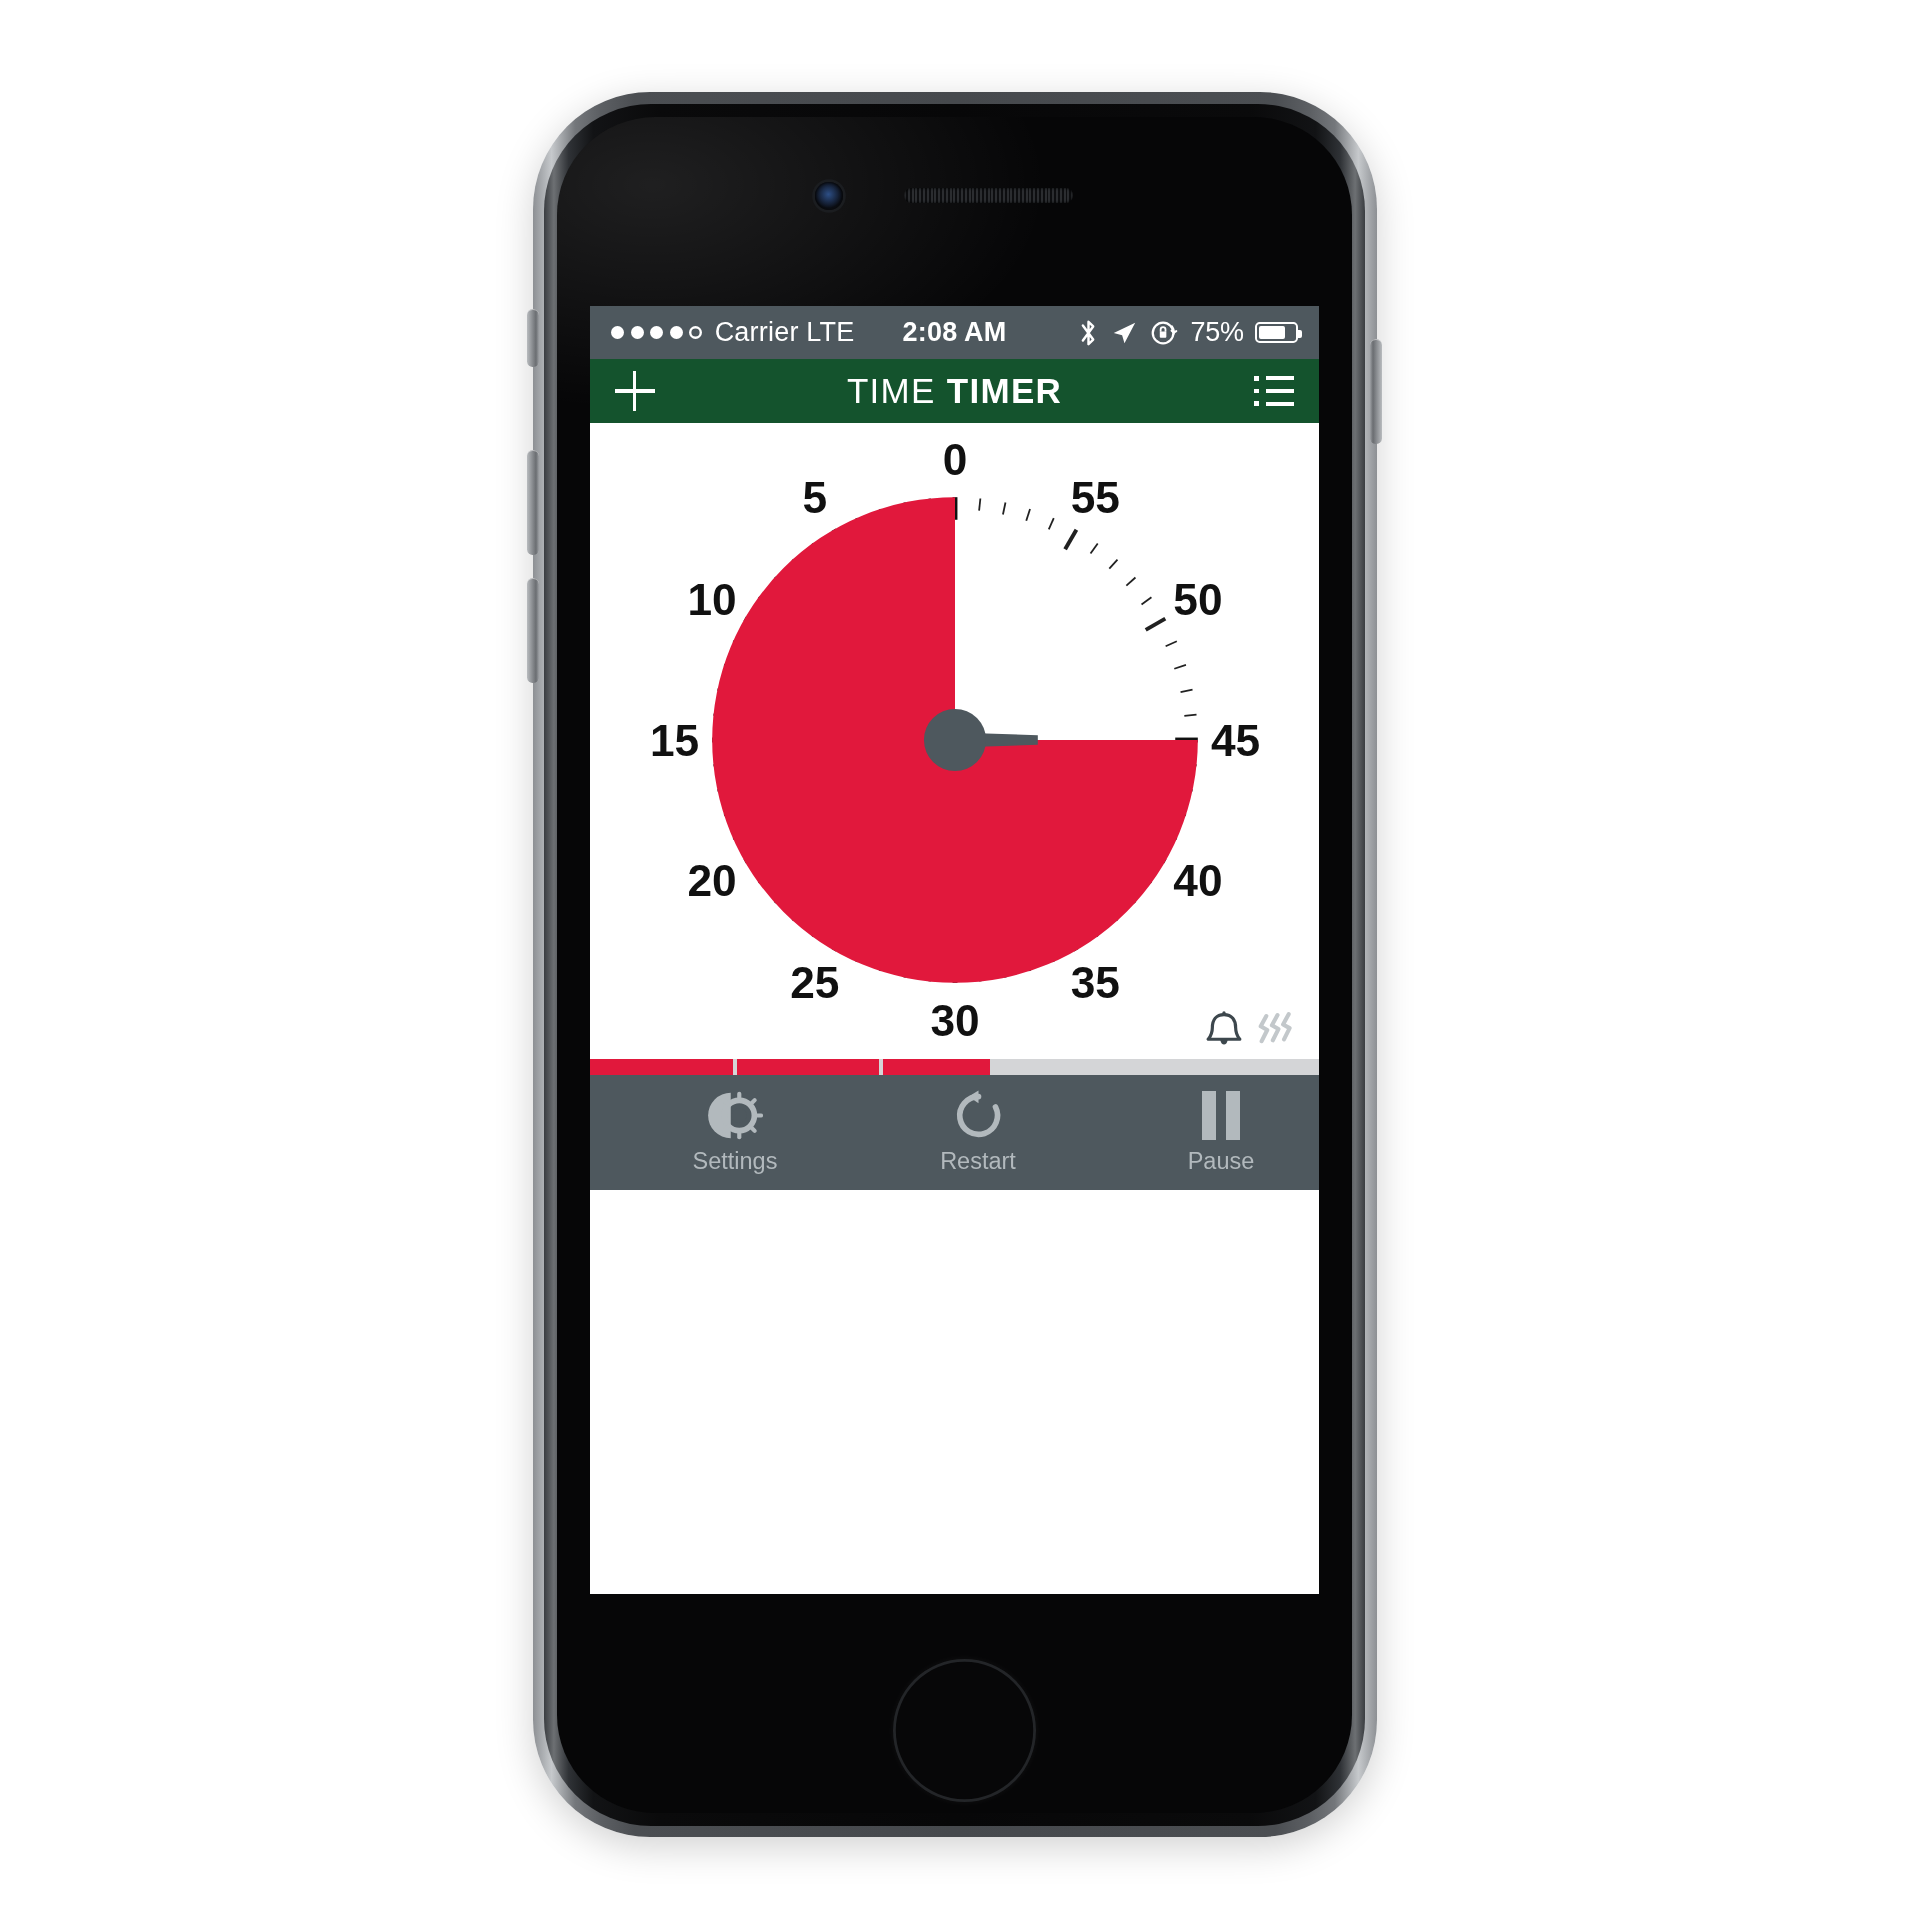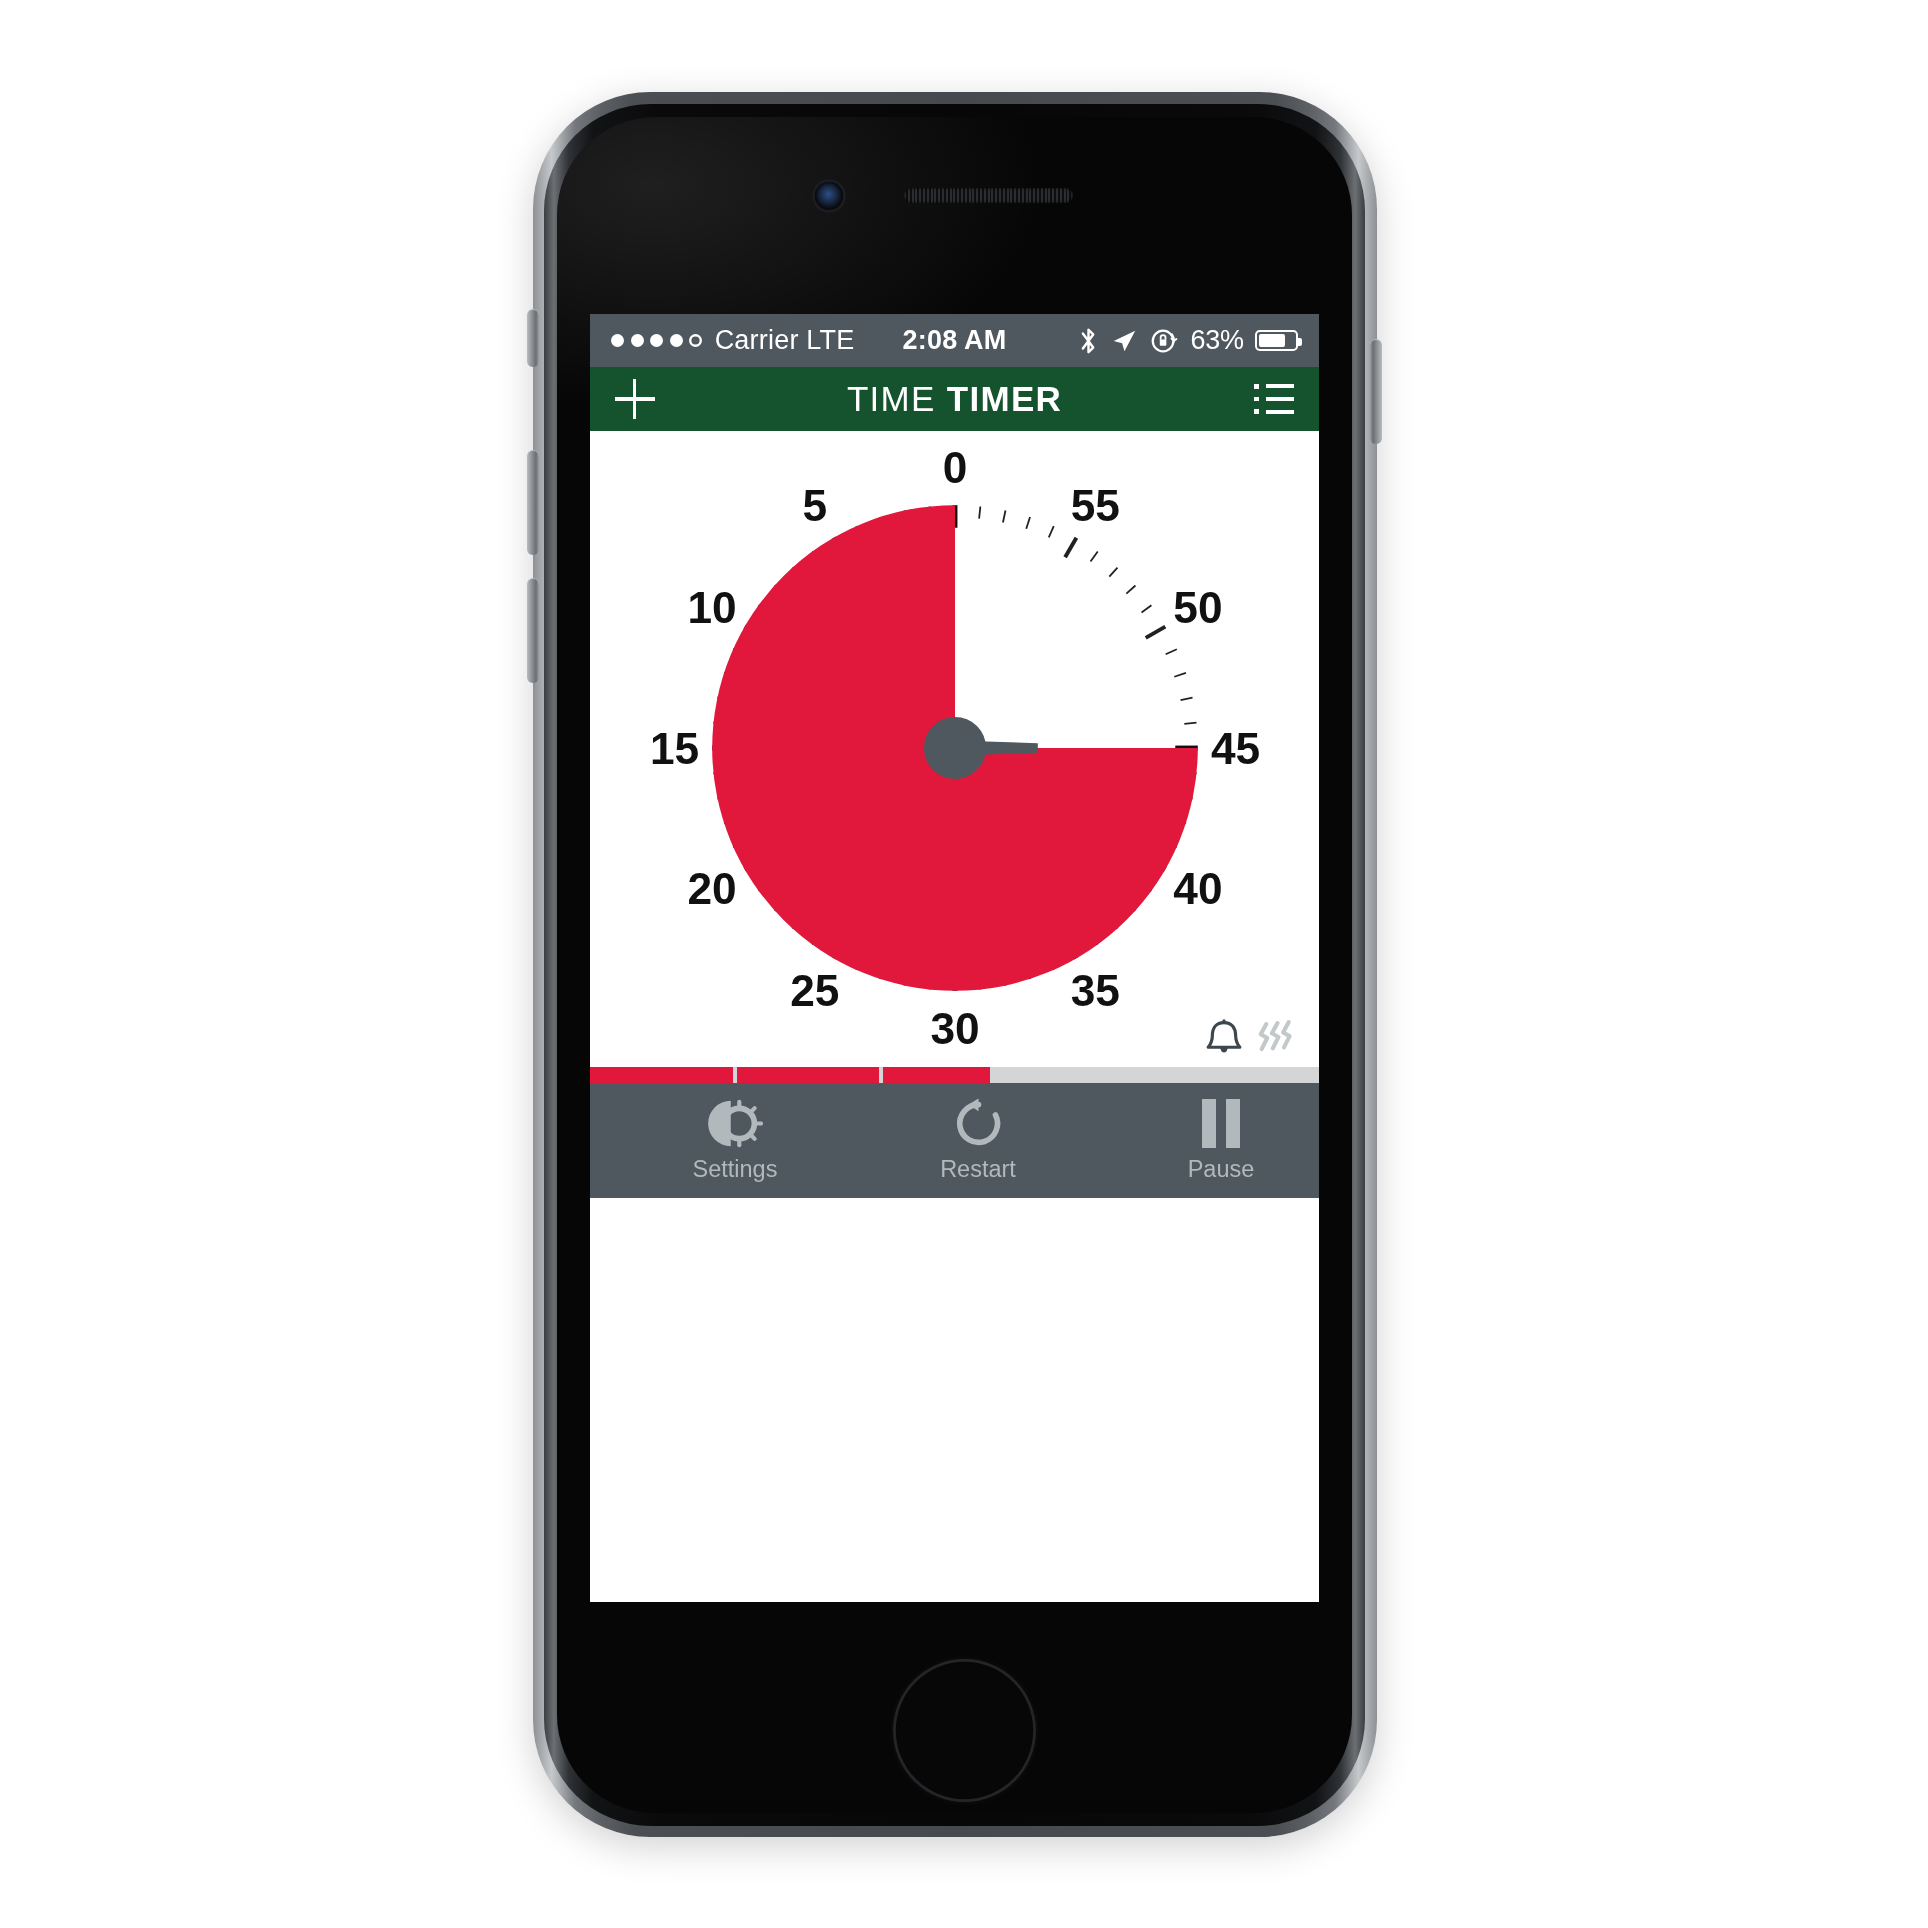--- a/index.html
+++ b/index.html
@@ -50,21 +50,21 @@
   .speaker{position:absolute;left:904px;top:188px;width:169px;height:15px;border-radius:7.5px;
     background:repeating-linear-gradient(90deg,#2b2d30 0 1.9px,#0d0e10 1.9px 3.8px);
     box-shadow:inset 0 0 2.8px #000;}
 
   
   .home-btn{position:absolute;left:893px;top:1659px;width:143px;height:143px;border-radius:50%;
     background:#070708;
     box-shadow:inset 0 0 0 2.8px #232528, 0 0 7.5px rgba(255,255,255,.05);}
 
   
-  .screen{position:absolute;left:590px;top:314px;width:729px;height:1288px;background:#fff;overflow:hidden;}
+  .screen{position:absolute;left:590px;top:306px;width:729px;height:1288px;background:#fff;overflow:hidden;}
 
   
   .statusbar{height:53px;background:#4e585e;display:flex;align-items:center;
     padding:0 21px;color:#fff;font-size:26px;box-sizing:border-box;}
   .sb-left{display:flex;align-items:center;gap:8.5px;flex:1;}
   .sb-dots{display:flex;align-items:center;gap:6.6px;}
   .sb-dot{width:13px;height:13px;border-radius:50%;background:#fff;}
   .sb-dot.hollow{background:transparent;box-shadow:inset 0 0 0 2.4px #fff;}
   .sb-carrier{font-size:27px;letter-spacing:0.2px;margin-left:3.8px;}
   .sb-center{font-size:27px;font-weight:600;letter-spacing:0.2px;}
@@ -159,21 +159,21 @@
         </svg>
         <svg width="28" height="28" viewBox="0 0 30 30">
           <path d="M27 4 L4 15 L13 17.5 L15.5 26 Z" fill="#fff"></path>
         </svg>
         <svg width="30" height="30" viewBox="0 0 32 32">
           <circle cx="15" cy="16" r="11" fill="none" stroke="#fff" stroke-width="2.4"></circle>
           <rect x="11.5" y="14.5" width="7" height="6.5" rx="1" fill="#fff"></rect>
           <path d="M12.4 14.6 v-2.3 a2.6 2.6 0 0 1 5.2 0 v2.3" fill="none" stroke="#fff" stroke-width="1.9"></path>
           <path d="M24.5 9 a10 10 0 0 1 2 6.5 l-2.4-2 M26.5 15.5 l2.6-1.6" fill="none" stroke="#fff" stroke-width="2.2" stroke-linecap="round"></path>
         </svg>
-        <span class="sb-pct">63%</span>
+        <span class="sb-pct">75%</span>
         <div class="batt">
           <div class="batt-fill" id="batt-fill" style="width: 75%;"></div>
           <div class="batt-cap"></div>
         </div>
       </div>
     </div>
 
     <div class="navbar">
       <div class="plus-icon"></div>
       <div class="nav-title">

